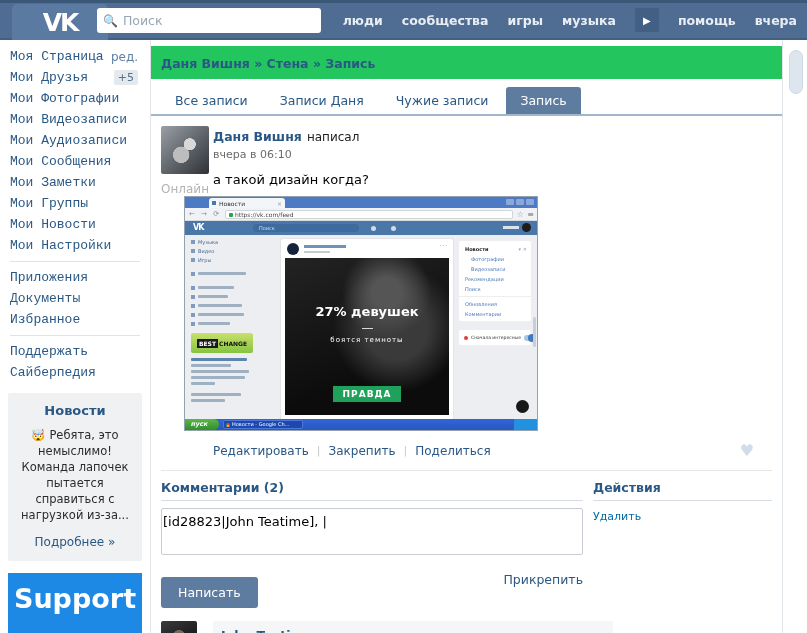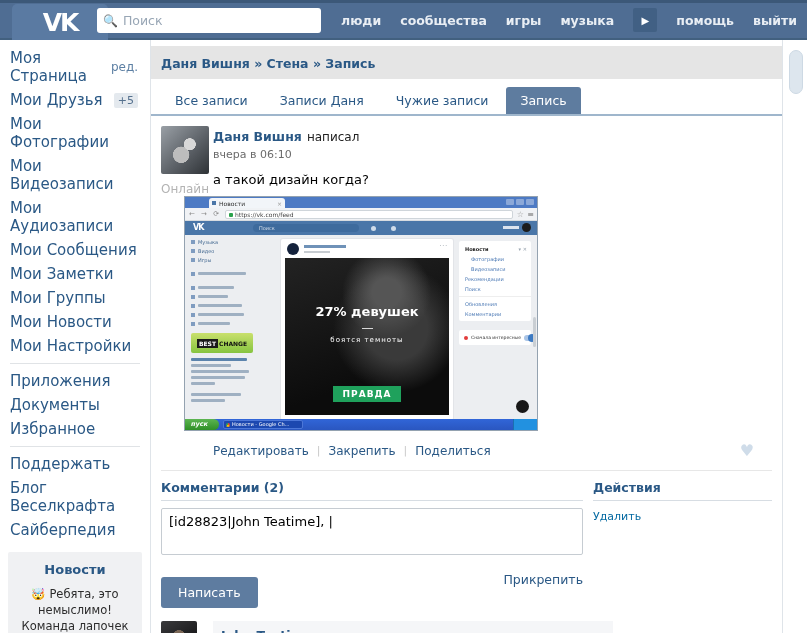--- a/index.html
+++ b/index.html
@@ -27,33 +27,33 @@
   
   .page { position:relative; display:flex; width:807px; }
   .sidebar { width:150px; flex:none; padding-top:6px; }
   .main { width:633px; flex:none; border-left:1px solid #dfe4e9; border-right:1px solid #dfe4e9; min-height:593px; }
   .gutter { flex:1; position:relative; }
   .scroll-thumb { position:absolute; left:6px; top:10px; width:14px; height:44px;
     background:#dde6ee; border:1px solid #cdd9e4; border-radius:7px; }
 
   
   .side-row { display:flex; justify-content:space-between; align-items:center; padding:3px 12px 3px 10px; }
-  .side-row a.mainlink { color:#2a5885; font-size:15px; }
+  .side-row a.mainlink { color:#2a5885; font-size:13px;font-family:Liberation Mono, monospace; }
   .side-extra { color:#5c7fa3; font-size:12px; }
   .side-badge { background:#e4e9ee; color:#55718e; font-size:11px; padding:1px 4px; border-radius:2px; }
   .side-div { border-top:1px solid #e0e3e6; margin:5px 10px 5px 10px; }
   .news-box { margin:10px 8px 0; background:#f0f1f3; border-radius:2px; padding:10px 6px 12px; text-align:center; }
   .news-title { color:#2a5885; font-size:13px; font-weight:bold; margin-bottom:9px; }
   .news-text { font-size:11.5px; color:#2c2c2c; line-height:1.4; }
   .news-more { display:block; margin-top:11px; color:#2a5885; font-size:12px; }
   .support { margin:12px 8px 0; height:86px; background:#1e88e5; color:#fff; text-align:center; padding-top:12px; }
   .support .l1 { font-size:27px; font-weight:800; letter-spacing:0; line-height:1.0; }
 
   
-  .crumbbar { margin-top:6px; background:#e5e5e5; padding:7px 10px; }
+  .crumbbar { margin-top:6px; background:#22c55e; padding:7px 10px; }
   .crumbbar span { color:#2a5885; font-size:12.5px; font-weight:bold; }
   .tabs { margin-top:8px; padding-left:10px; border-bottom:2px solid #9fb6cc; display:flex; align-items:flex-end; gap:4px; }
   .tab { display:inline-block; padding:6px 14px 6px; font-size:12.5px; color:#2a5885; border-radius:3px 3px 0 0; }
   .tab.active { background:#5e7c9f; color:#fff; }
 
   
   .post-wrap { padding:10px 10px 0; }
   .post { display:flex; }
   .post-left { width:52px; flex:none; }
   .avatar-cat { width:48px; height:48px; border-radius:2px;
@@ -150,21 +150,21 @@
   .actions-row .sep { color:#c9c9c9; margin:0 8px; font-size:11px; }
   .heart { margin-left:auto; margin-right:18px; color:#cfdce9; font-size:16px; }
   .post-hr { border:none; border-top:1px solid #e7e7e7; margin:10px 10px 0; }
 
   .comments { padding:9px 10px 0; }
   .c-grid { display:flex; }
   .c-left { width:422px; flex:none; }
   .c-right { flex:1; margin-left:10px; }
   .c-title { color:#2a5885; font-size:12.5px; font-weight:bold; padding-bottom:5px; border-bottom:1px solid #d7dde3; }
   .c-textarea { width:422px; height:47px; margin-top:7px; border:1px solid #c6ccd2; border-radius:2px;
-    font-size:13px; font-family:"DejaVu Sans",sans-serif; color:#000; padding:5px 7px; resize:none; outline:none; }
+    font-size:13px; font-family:"DejaVu Sans",sans-serif; color:#000; padding:5px 1px; resize:none; outline:none; }
   .c-del { display:inline-block; margin-top:9px; color:#0369a1; font-size:11px; }
   .c-btnrow { width:422px; display:flex; justify-content:space-between; align-items:flex-start; margin-top:13px; }
   .btn-write { background:#5e7ca0; color:#fff; border:none; border-radius:3px; padding:8px 17px;
     font-size:12.5px; font-family:"DejaVu Sans",sans-serif; cursor:pointer; margin-top:5px; }
   .attach-link { color:#2a5885; font-size:12.5px;margin-left:44px; }
 
   .comment { display:flex; margin-top:13px; width:452px; }
   .comment-left { width:52px; flex:none; }
   .avatar-john { width:36px; height:36px; border-radius:2px;
     background: radial-gradient(circle at 50% 45%, #7a6757 0 26%, rgba(0,0,0,0) 27%),
@@ -184,21 +184,21 @@
     <span class="mag">🔍</span>
     <input placeholder="Поиск" style="">
   </div>
   <div class="topnav">
     <a>люди</a>
     <a>сообщества</a>
     <a>игры</a>
     <a>музыка</a>
     <span class="play-btn">▶</span>
     <a>помощь</a>
-    <a>выйти</a>
+    <a>вчера</a>
   </div>
 </div>
 
 <div class="page">
 
   <div class="sidebar">
     <div class="side-row">
       <a class="mainlink">Моя Страница</a>
       <a class="side-extra">ред.</a>
     </div>
@@ -236,23 +236,20 @@
     </div>
     <div class="side-row">
       <a class="mainlink">Документы</a>
     </div>
     <div class="side-row">
       <a class="mainlink">Избранное</a>
     </div>
     <div class="side-div"></div>
     <div class="side-row">
       <a class="mainlink">Поддержать</a>
-    </div>
-    <div class="side-row">
-      <a class="mainlink">Блог Веселкрафта</a>
     </div>
     <div class="side-row">
       <a class="mainlink">Сайберпедия</a>
     </div>
 
     <div class="news-box">
       <div class="news-title">Новости</div>
       <div class="news-text">🤯 Ребята, это немыслимо! Команда лапочек пытается справиться с нагрузкой из-за...</div>
       <a class="news-more">Подробнее »</a>
     </div>

